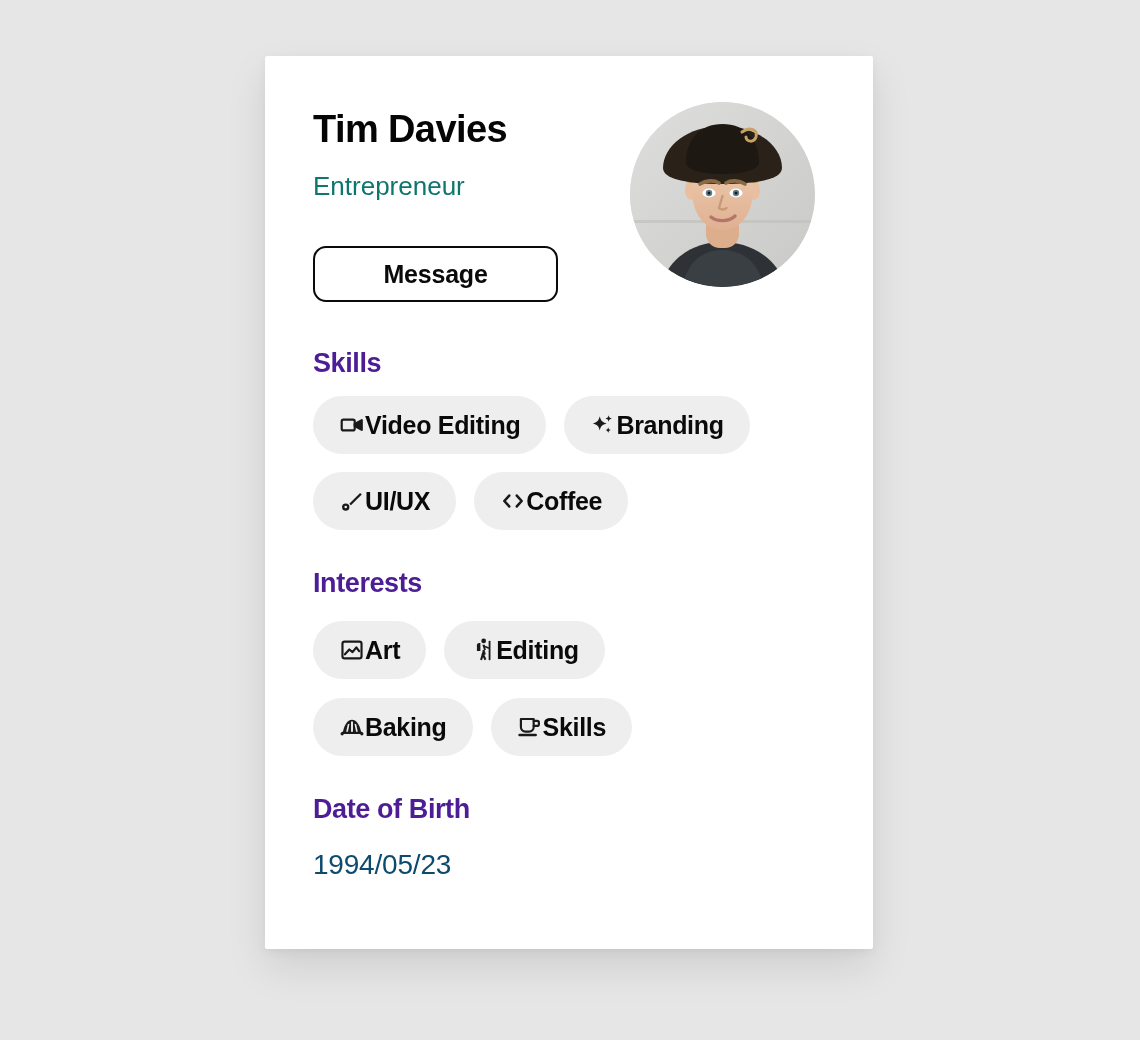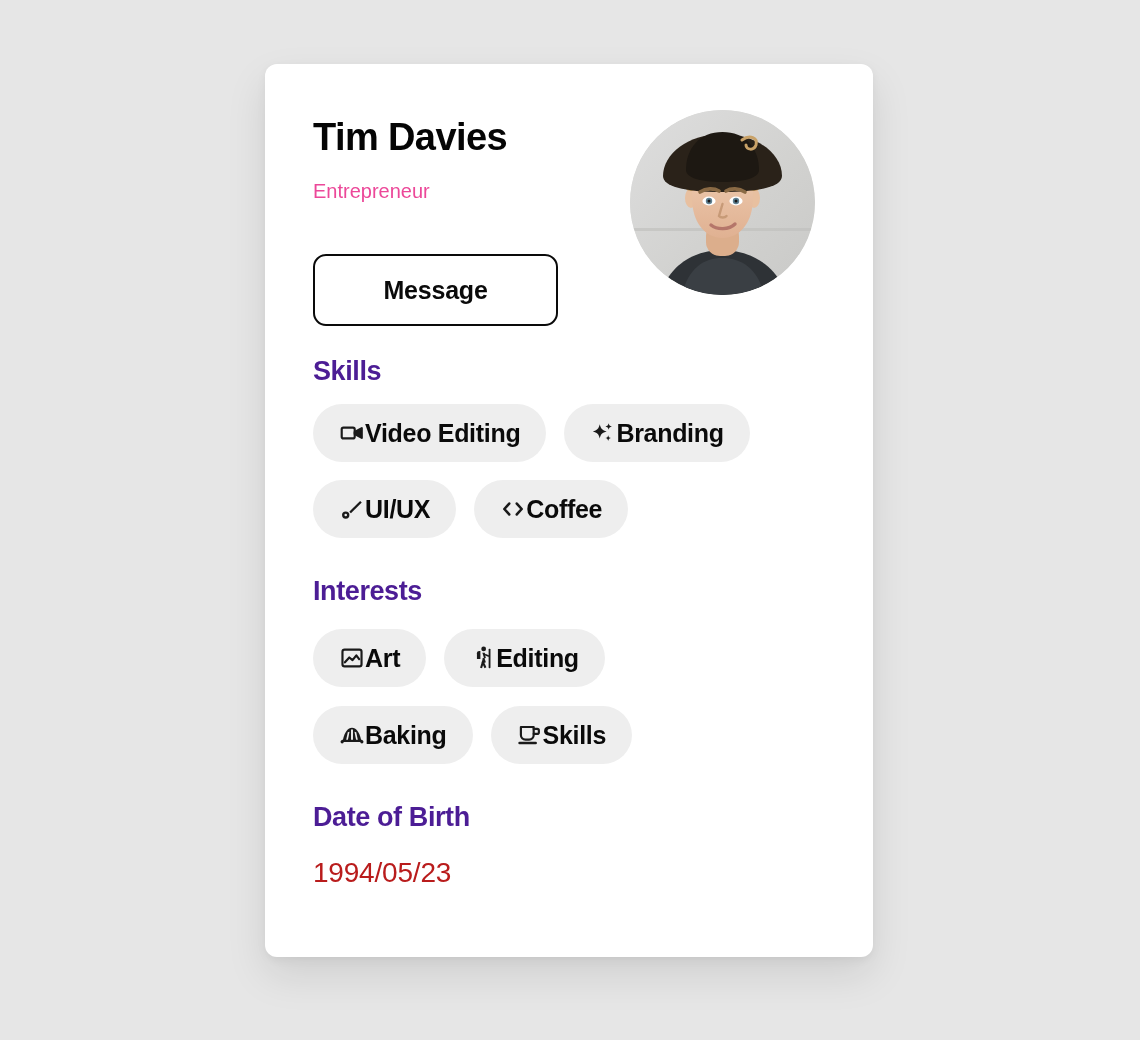--- a/index.html
+++ b/index.html
@@ -13,25 +13,25 @@
     font-family: "Liberation Sans", sans-serif;
     -webkit-font-smoothing: antialiased;
     overflow: hidden;
     position: relative;
   }
 
   
   #profile-card {
     position: absolute;
     left: 265px;
-    top: 64px;
+    top: 56px;
     width: 608px;
     height: 893px;
     background: #ffffff;
-    border-radius: 12px;
+    border-radius: 2px;
     box-shadow: 0 18px 40px rgba(0,0,0,0.10), 0 3px 10px rgba(0,0,0,0.05);
     box-sizing: border-box;
     padding: 0;
   }
 
   .card-inner {
     position: relative;
     width: 100%;
     height: 100%;
   }
@@ -46,35 +46,35 @@
   .profile-name {
     font-size: 38px;
     font-weight: 700;
     color: #050505;
     letter-spacing: -0.6px;
     line-height: 1;
     margin: 0;
     white-space: nowrap;
   }
   .profile-role {
-    font-size: 20px;
+    font-size: 26px;
     font-weight: 400;
-    color: #ec4899;
+    color: #0f766e;
     line-height: 1;
     margin: 25px 0 0 0;
     white-space: nowrap;
   }
 
   
   .message-button {
     position: absolute;
     left: 48px;
     top: 190px;
     width: 245px;
-    height: 72px;
+    height: 56px;
     border: 2.5px solid #0a0a0a;
     border-radius: 13px;
     background: #ffffff;
     color: #0a0a0a;
     font-family: "Liberation Sans", sans-serif;
     font-size: 25px;
     font-weight: 700;
     letter-spacing: -0.2px;
     cursor: pointer;
     padding: 0;
@@ -112,21 +112,21 @@
   #skills-title    { top: 294px; }
   #interests-title { top: 514px; }
   #dob-title       { top: 740px; }
 
   .dob-value {
     position: absolute;
     left: 48px;
     top: 795px;
     font-size: 28px;
     font-weight: 400;
-    color: #b91c1c;
+    color: #0c4a6e;
     letter-spacing: -0.2px;
     line-height: 1;
     margin: 0;
     white-space: nowrap;
   }
 
   
   .chip-row {
     position: absolute;
     left: 48px;

